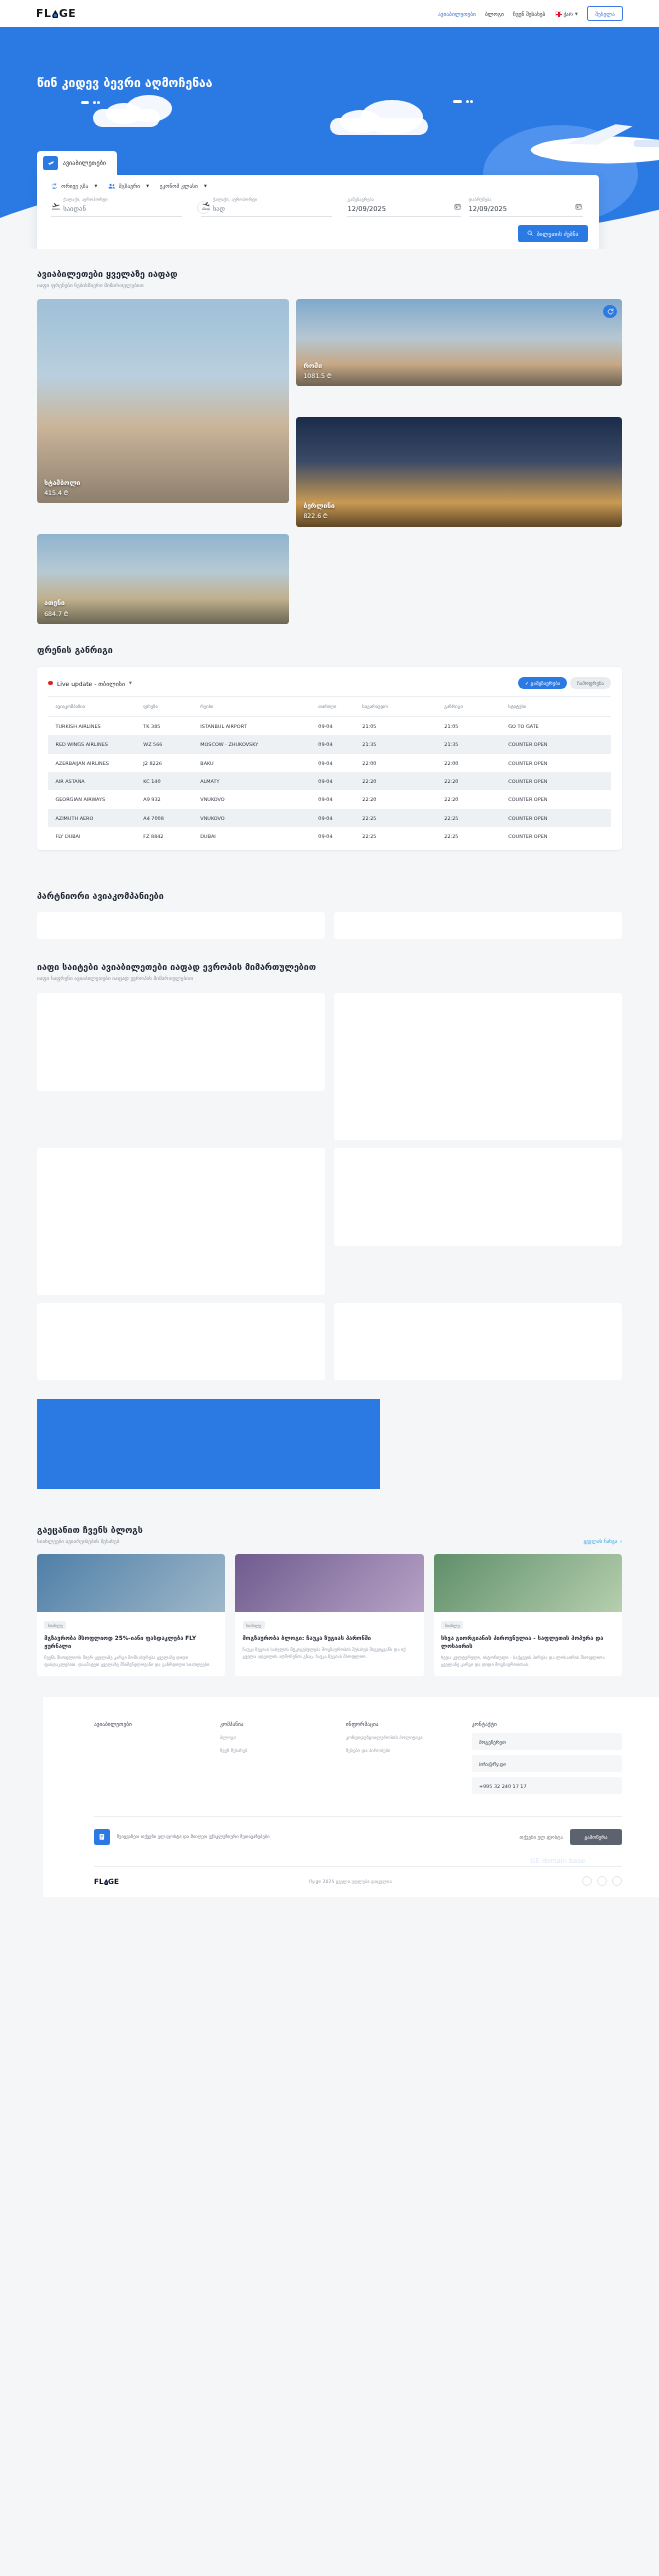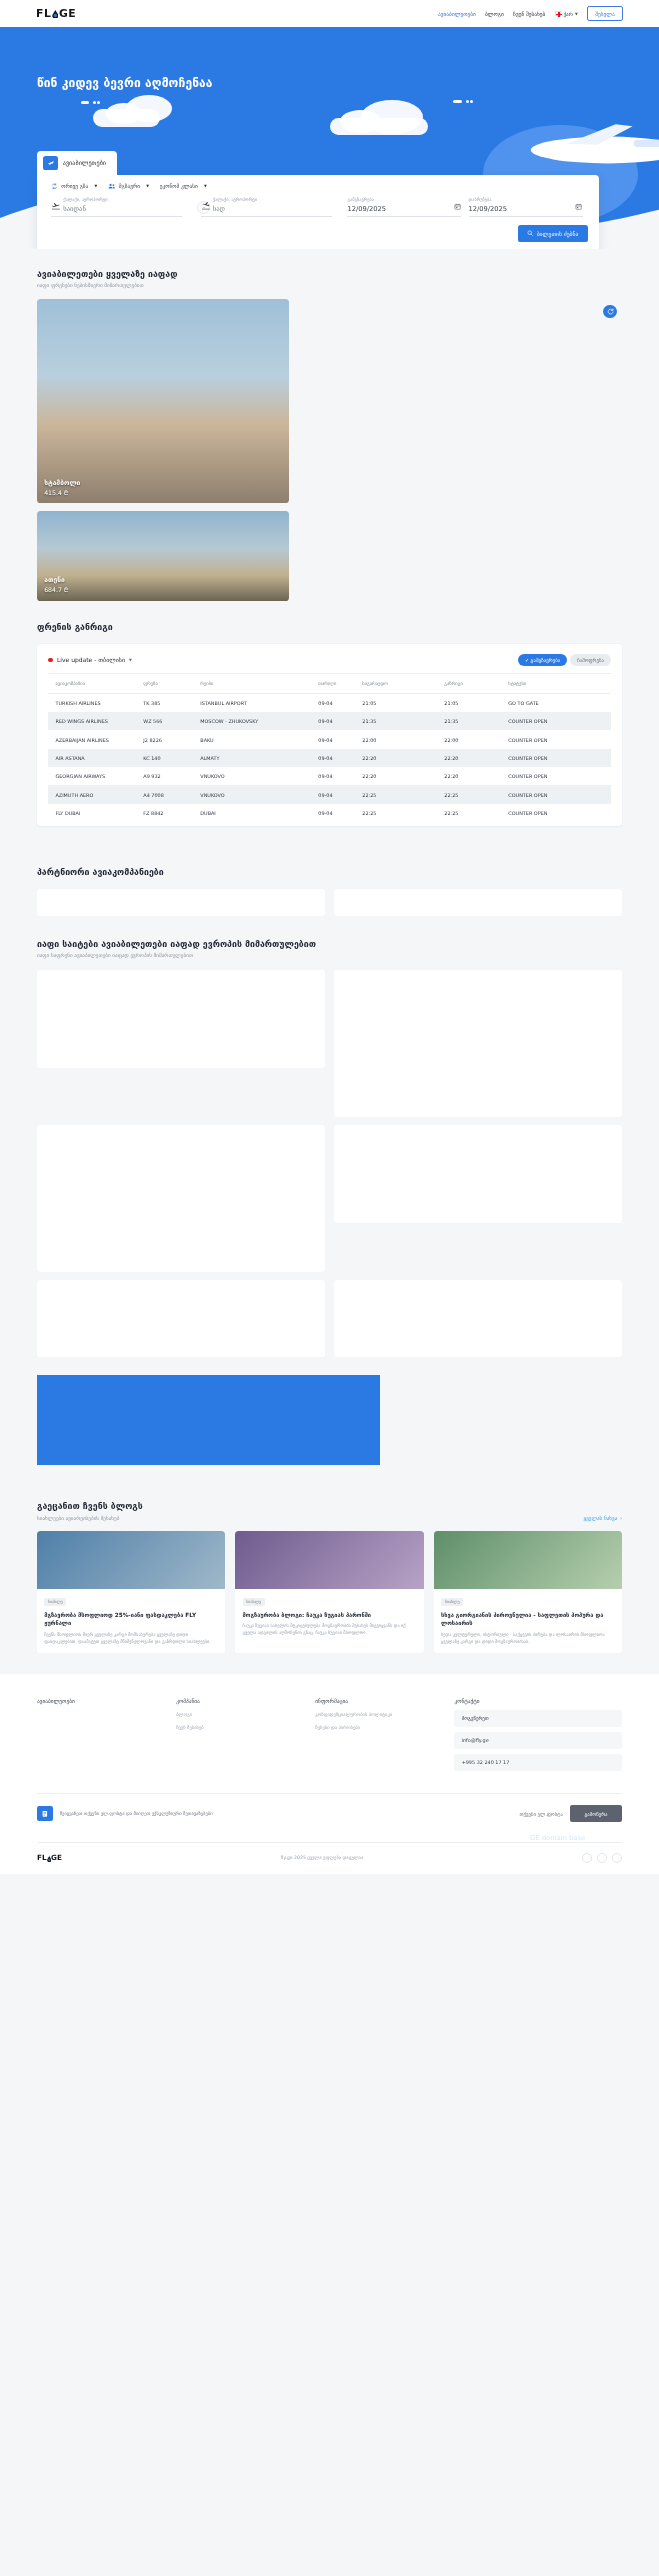--- a/index.html
+++ b/index.html
@@ -172,21 +172,21 @@
   .t1 { background: linear-gradient(135deg,#4f7fa8,#9fb8c9); }
   .t2 { background: linear-gradient(135deg,#6f5b8e,#b7a3c6); }
   .t3 { background: linear-gradient(135deg,#5f8f6a,#b6cfae); }
   .post .body { padding: 6.2px 7.2px 8.2px 7.2px; }
   .tag { display: inline-block; background: #eef1f4; color: #7b828d; font-size: 4.1px;
          border-radius: 1.5px; padding: 1.5px 3.6px; }
   .post h3 { font-size: 5.7px; font-weight: 600; color: #1e2430; margin-top: 4.6px; line-height: 1.45; }
   .post p { font-size: 4.4px; color: #9aa2ad; margin-top: 3.6px; line-height: 1.6; }
 
   
-  footer { background: #fff; margin-top: 20.6px; padding: 24px 37px 0 37px; }
+  footer { background: #fff; margin-top: 20.6px; padding: 24px 37px 0 51px; margin-left: 43px; }
   .fcols { display: grid; grid-template-columns: 1fr 1fr 1fr 1.3fr; gap: 10.3px; }
   .fcols h4 { font-size: 5.4px; font-weight: 500; color: #3a4250; }
   .fcols a { display: block; font-size: 4.6px; color: #9aa2ad; text-decoration: none; margin-top: 8.2px; }
   .fbox { background: #f4f6f8; border-radius: 2.6px; padding: 5.7px 7.2px; font-size: 4.9px;
           color: #3a4250; margin-bottom: 4.6px; }
   .fcontact { margin-top: 6.2px; }
   .fdiv { border-top: 0.5px solid #eceff2; margin-top: 17.5px; }
   .news { display: flex; align-items: center; gap: 7.2px; padding: 11.3px 0 12.4px 0; }
   .news-ico { width: 15.5px; height: 15.5px; background: #2b7ae4; border-radius: 2.1px;
      display: flex; align-items: center; justify-content: center; flex: 0 0 auto; }
@@ -396,20 +396,32 @@
       </div>
 
       <div class="dest-grid">
         <div class="card big ph-istanbul">
           <div class="ovl">
             <div class="cname">სტამბოლი</div>
             <div class="cprice">415.4 ₾</div>
           </div>
         </div>
         <div class="col-r">
+          <div class="card sm ph-rome" style="height:87px">
+            <div class="ovl">
+              <div class="cname">რომი</div>
+              <div class="cprice">1081.5 ₾</div>
+            </div>
+          </div>
+          <div class="card md ph-berlin" style="height:110px">
+            <div class="ovl">
+              <div class="cname">ბერლინი</div>
+              <div class="cprice">822.6 ₾</div>
+            </div>
+          </div>
         </div>
       </div>
 
       <div class="row2">
         <div class="card r2c ph-athens">
           <div class="ovl">
             <div class="cname">ათენი</div>
             <div class="cprice">684.7 ₾</div>
           </div>
         </div>

